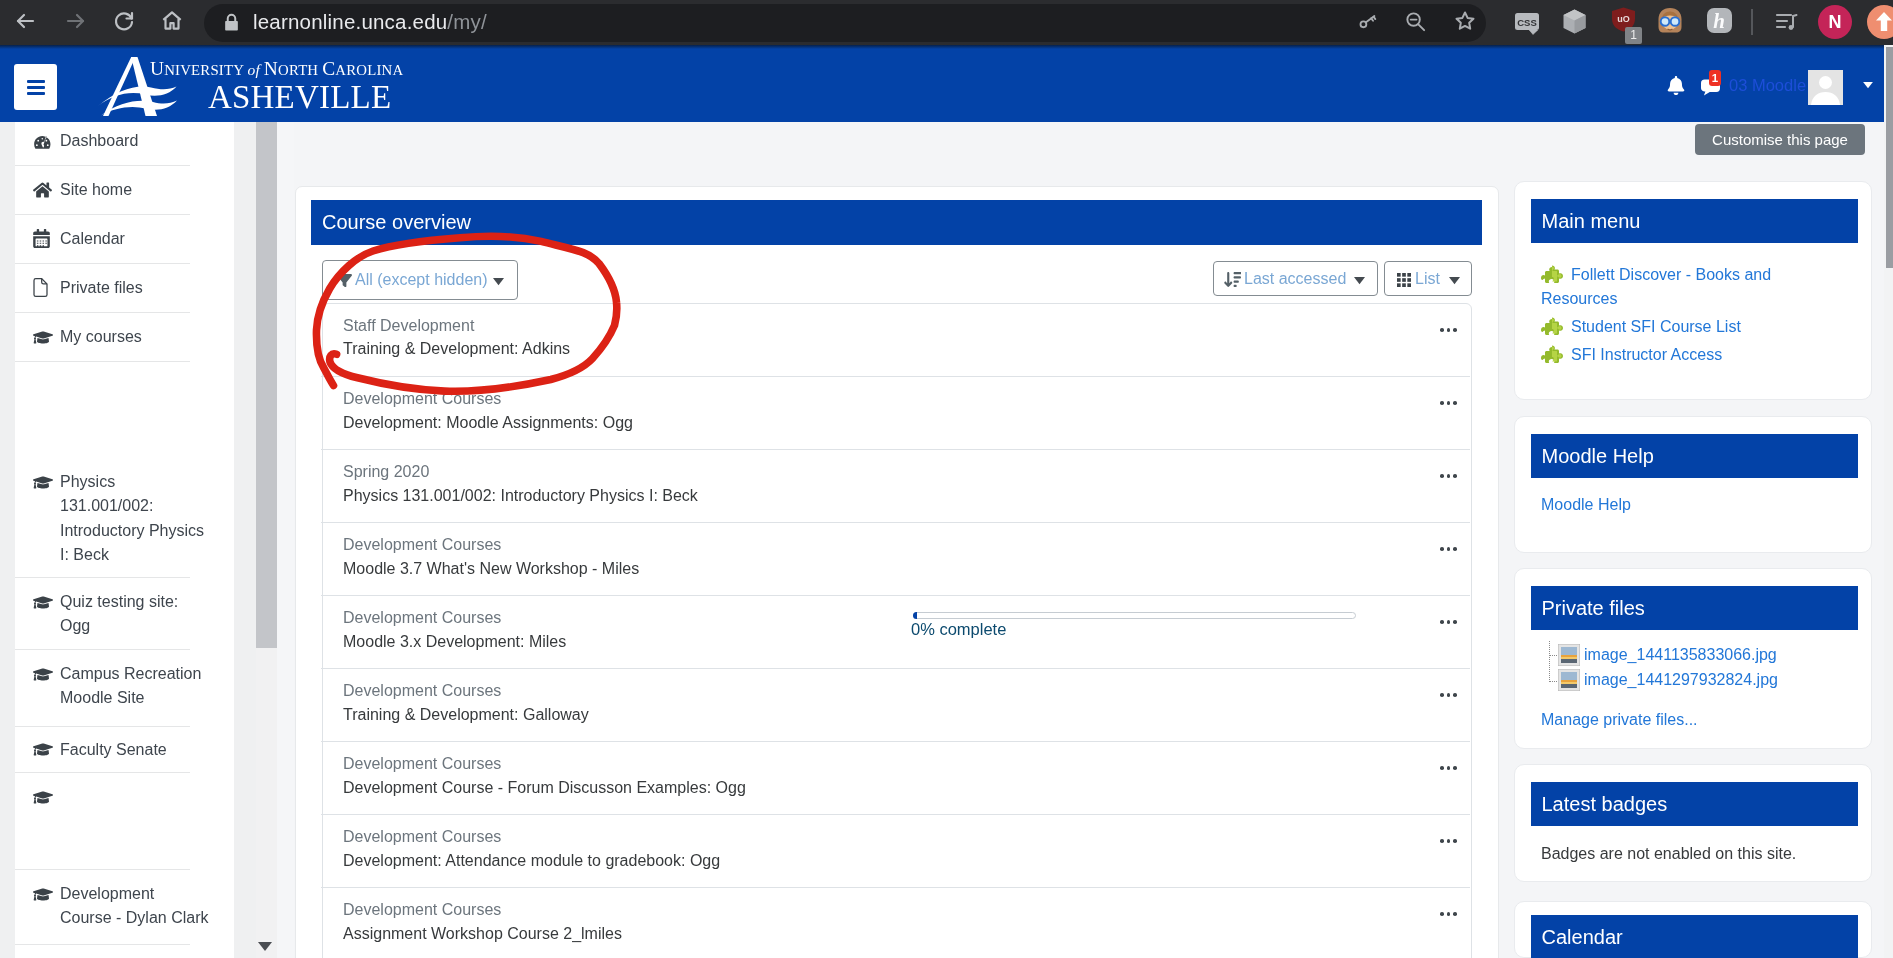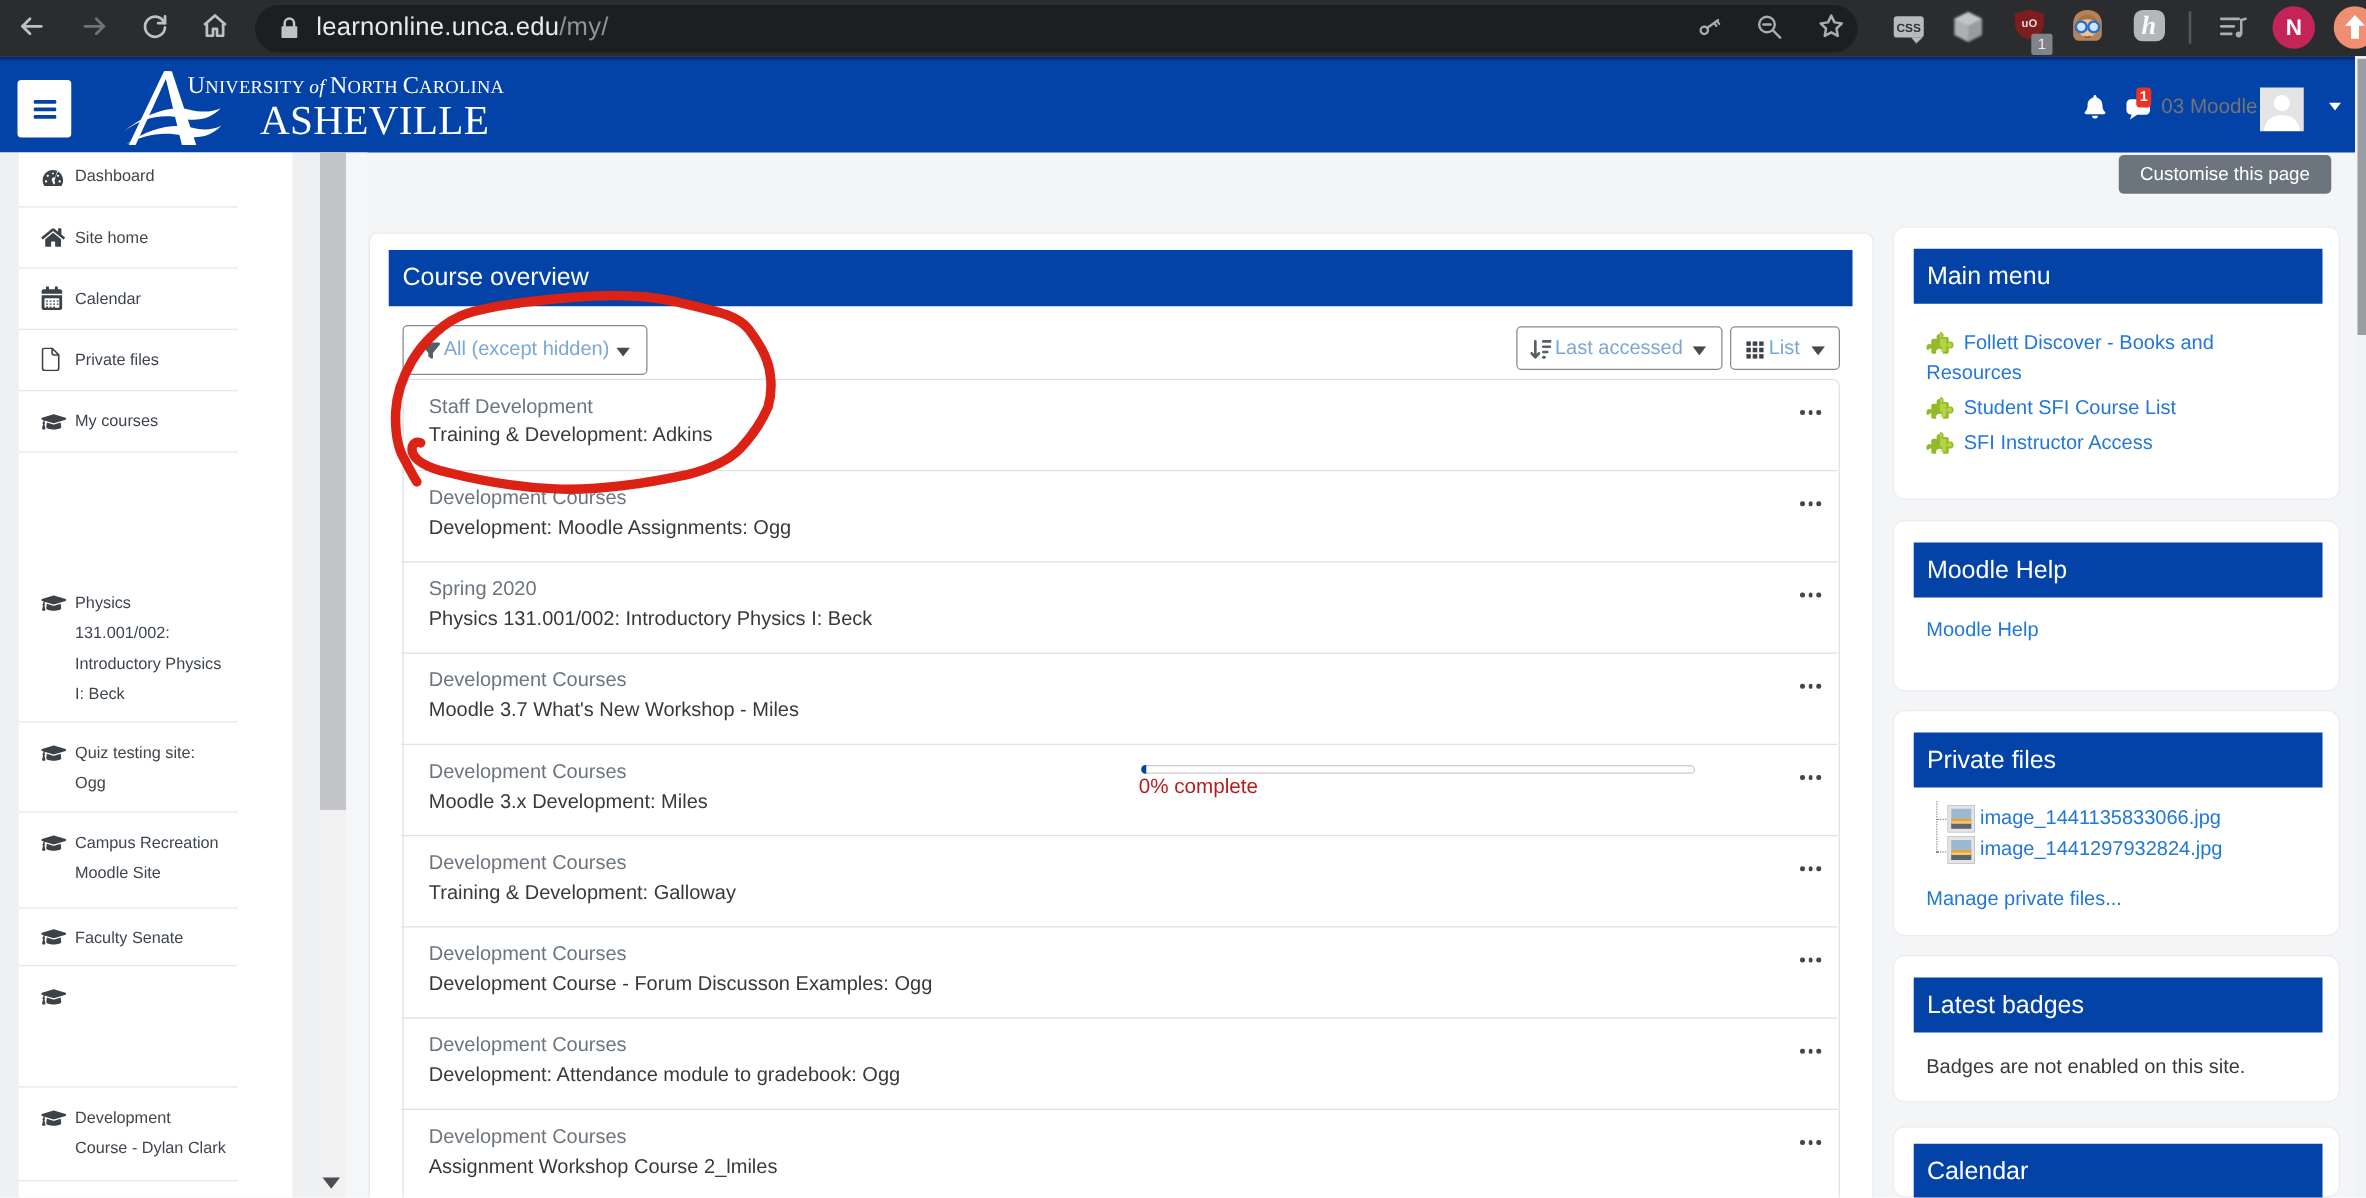--- a/index.html
+++ b/index.html
@@ -10,32 +10,32 @@
   #pill { left:204px; top:3.5px; width:1282px; height:38px; background:#1d1e21; border-radius:19px; }
   #urltext { left:253px; top:0; height:45px; line-height:44px; font-size:20.5px; color:#e9eaed; letter-spacing:0.2px; }
   #urltext span { color:#8f9398; }
   #navbar { left:0; top:45px; width:1884px; height:77px; background:#0342a7; }
   #hamb { left:14px; top:64px; width:43px; height:46px; background:#fff; border-radius:3px; }
   #hamb .bar { position:absolute; left:12.5px; width:18px; height:2.8px; background:#0342a7; border-radius:1px; }
   #wordmark { left:150px; top:58px; color:#fff; font-family:"Liberation Serif", serif; font-size:14.8px; white-space:nowrap; letter-spacing:0.2px; }
   #wordmark .big { font-size:19.4px; }
   #wordmark .of { font-style:italic; font-size:15.5px; }
   #asheville { left:184px; top:79px; color:#fff; font-family:"Liberation Serif", serif; font-size:33px; letter-spacing:0.2px; white-space:nowrap;margin-left:24px; }
-  #moodleuser { left:1729px; top:45px; height:77px; line-height:81px; color:#737373; font-size:16.5px; }
+  #moodleuser { left:1729px; top:45px; height:77px; line-height:81px; color:#1d4ed8; font-size:16.5px; }
   #avatar { left:1808px; top:70px; width:35px; height:35px; background:#e4e4e4; overflow:hidden; }
   #custbtn { left:1695px; top:124px; width:170px; height:31px; background:#6c757d; border-radius:4px; color:#fff; font-size:15px; text-align:center; line-height:31px; }
   
   #lgutter { left:0; top:122px; width:15px; height:836px; background:#eff0f1; }
   #dscroll-a { left:233.5px; top:122px; width:22.5px; height:836px; background:#eff0f1; }
   #dscroll-track { left:256px; top:122px; width:20.5px; height:836px; background:#f1f1f2; }
   #dscroll-thumb { left:256px; top:122px; width:20.5px; height:526px; background:#c3c5c9; }
   #dscroll-b { left:276.5px; top:122px; width:17.5px; height:836px; background:#f5f6f8; }
   #darrow { left:258px; top:942px; width:0; height:0; border-left:7px solid transparent; border-right:7px solid transparent; border-top:9px solid #4a4d52; }
   #drawer { left:15px; top:122px; width:218.5px; height:836px; background:#fff; }
-  .ditem { position:absolute; left:0; width:175px; border-bottom:1px solid #e5e6e7; color:#3e454d; font-size:13px; }
+  .ditem { position:absolute; left:0; width:175px; border-bottom:1px solid #e5e6e7; color:#3e454d; font-size:16px; }
   .ditem .dtext { position:absolute; left:45px; line-height:24.4px; width:168px; }
   .ditem svg { position:absolute; left:18px; }
   
   #maincard { left:294.5px; top:186px; width:1204px; height:790px; background:#fff; border:1px solid #e7e9eb; border-radius:7px; }
   .bluebar { position:absolute; background:#0342a7; color:#fff; font-size:20px; font-weight:400; }
   .btn { position:absolute; border:1px solid #848c92; border-radius:4px; background:#fff; color:#7aa7d4; font-size:16px; white-space:nowrap; }
   .row-cat { position:absolute; left:343px; color:#6c757d; font-size:16px; }
   .row-name { position:absolute; left:343px; color:#373a3c; font-size:16px; }
   .rowsep { position:absolute; left:321px; width:1149px; height:1px; background:#dee2e6; }
   .dots { position:absolute; left:1440px; width:17px; height:4px; }
@@ -325,21 +325,21 @@
     <i></i>
   </div>
 <div class="rowsep abs" style="top:595px"></div>
 <div class="row-cat abs" style="top:609px">Development Courses</div><div class="row-name abs" style="top:633px">Moodle 3.x Development: Miles</div><div class="dots abs" style="top:620px">
     <i></i>
     <i></i>
     <i></i>
   </div>
 <div class="abs" style="left:913px;top:611.5px;width:443px;height:7px;border:1px solid #c6ccd2;border-radius:4px;background:#fff;"></div>
 <div class="abs" style="left:913px;top:611.5px;width:3.5px;height:7px;border-radius:4px 0 0 4px;background:#0342a7;"></div>
-<div class="abs" style="left:911px;top:620px;font-size:16.5px;color:#b91c1c;">0% complete</div>
+<div class="abs" style="left:911px;top:620px;font-size:16.5px;color:#0c4a6e;">0% complete</div>
 <div class="rowsep abs" style="top:668px"></div>
 <div class="row-cat abs" style="top:682px">Development Courses</div><div class="row-name abs" style="top:706px">Training &amp; Development: Galloway</div><div class="dots abs" style="top:693px">
     <i></i>
     <i></i>
     <i></i>
   </div>
 <div class="rowsep abs" style="top:741px"></div>
 <div class="row-cat abs" style="top:755px">Development Courses</div><div class="row-name abs" style="top:779px">Development Course - Forum Discusson Examples: Ogg</div><div class="dots abs" style="top:766px">
     <i></i>
     <i></i>

